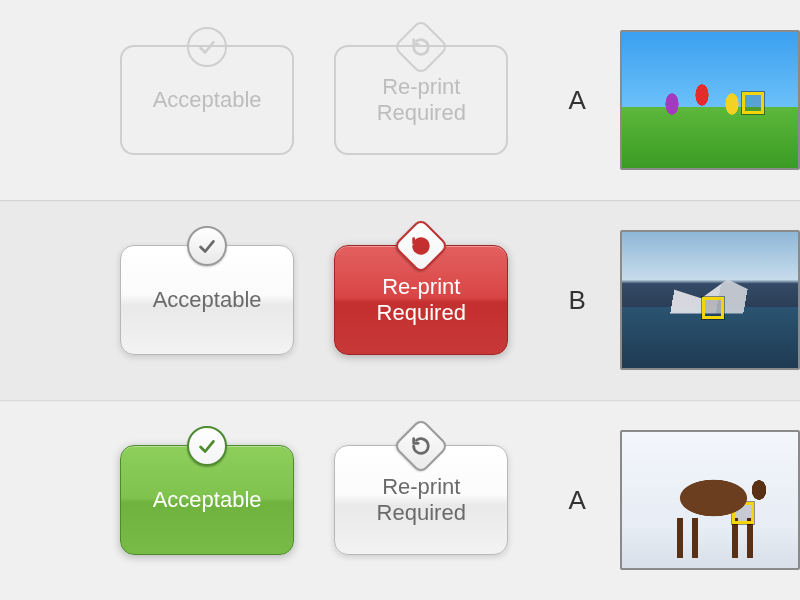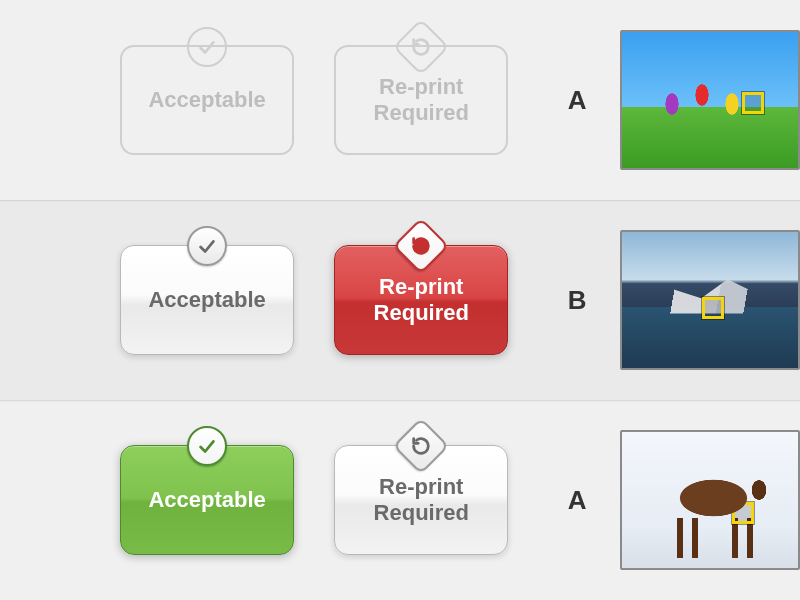--- a/index.html
+++ b/index.html
@@ -10,21 +10,20 @@
     height: 600px;
     overflow: hidden;
     color: #555;
   }
   .row {
     display: flex;
     align-items: center;
     height: 200px;
     padding-left: 120px;
     position: relative;
-    font-weight: bold;
   }
   .row + .row::before {
     content: "";
     position: absolute;
     top: 0;
     left: 0;
     right: 0;
     height: 2px;
     background: linear-gradient(to bottom, rgba(0,0,0,0.12), rgba(0,0,0,0));
   }

